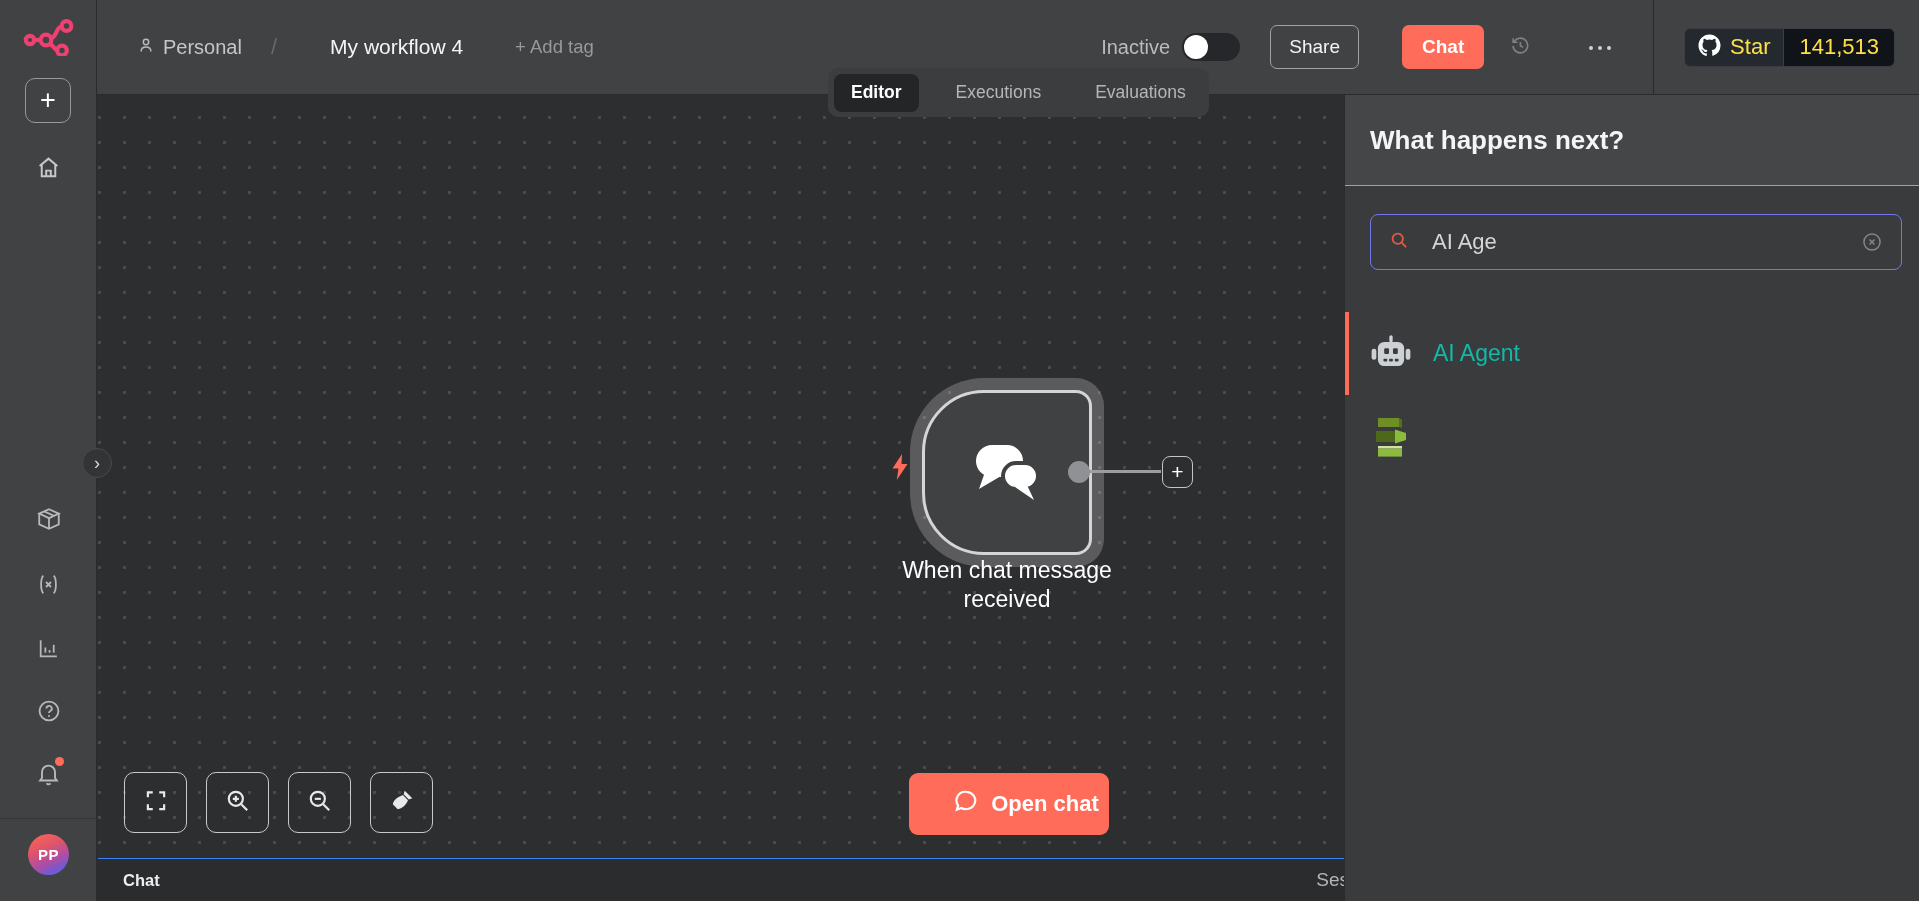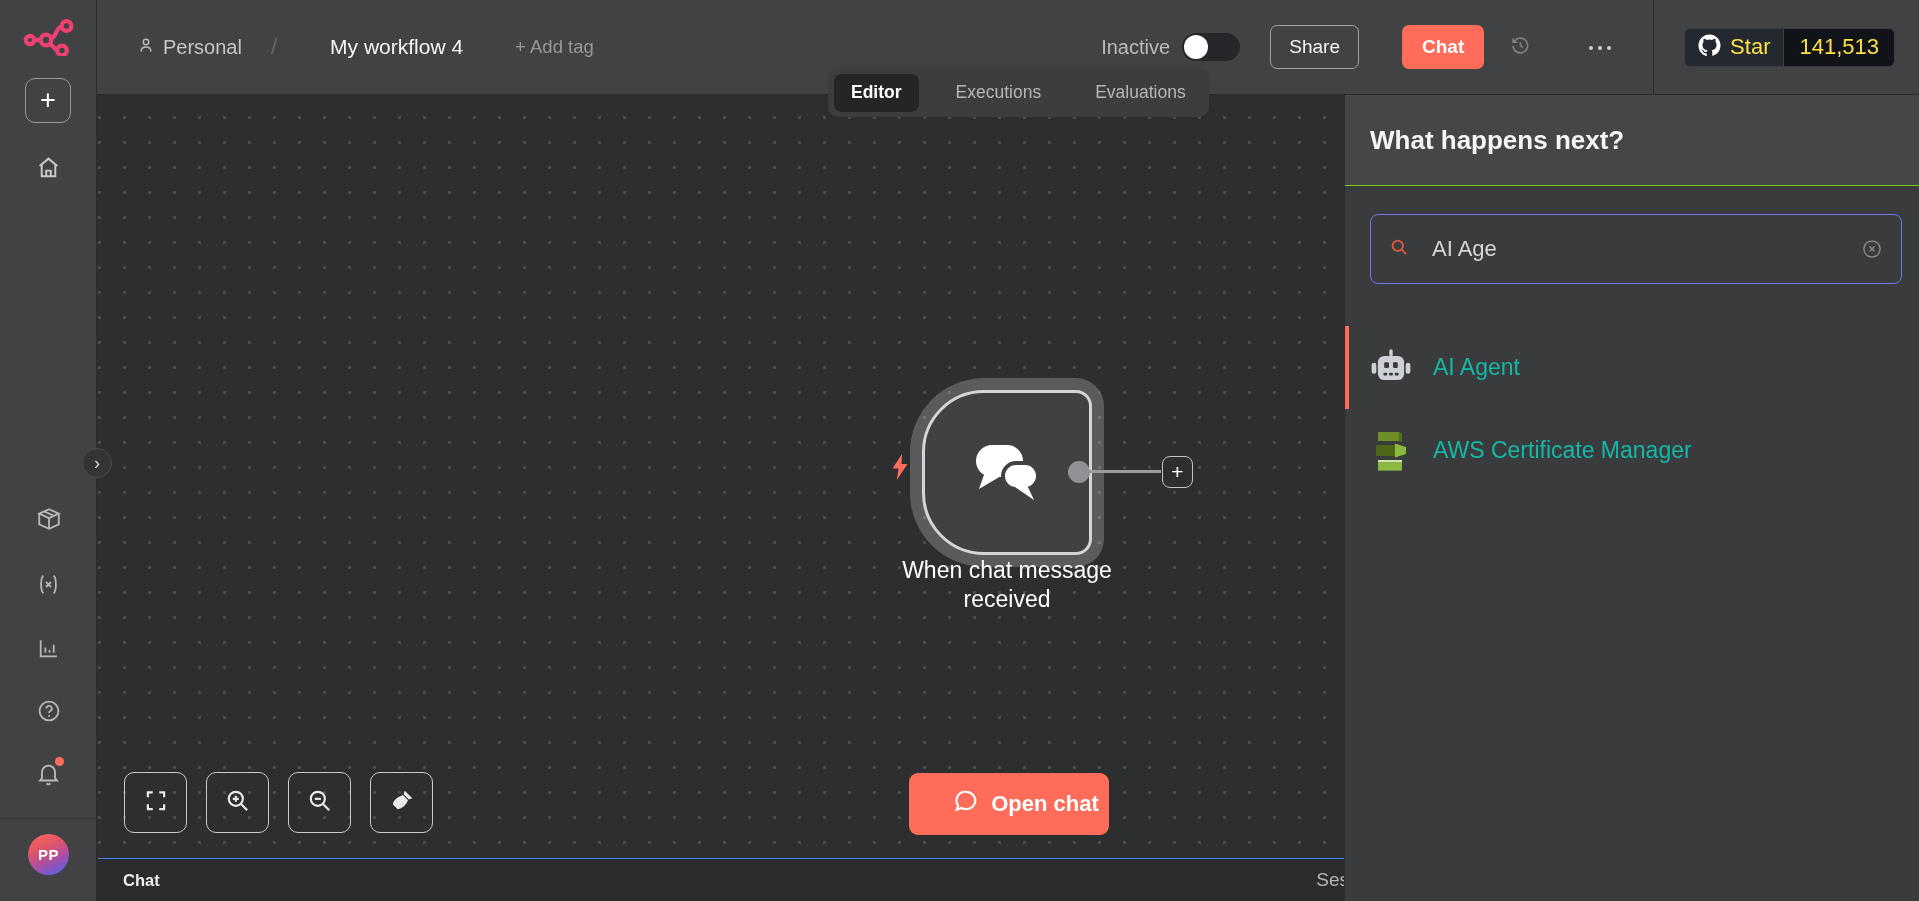--- a/index.html
+++ b/index.html
@@ -72,21 +72,21 @@
   .chatpanel{position:absolute;left:98px;top:858px;width:1246px;height:43px;background:#2b2c2e;border-top:1px solid #3b82f6;
              display:flex;align-items:center;z-index:2;box-sizing:border-box;overflow:hidden;}
   .chat-title{margin-left:25px;font-weight:700;font-size:16.5px;color:#eceded;}
   .chat-right{margin-left:auto;margin-right:-5px;font-size:19px;color:#b4b6b8;white-space:nowrap;}
 
   
   .rightpanel{position:absolute;left:1344px;top:95px;width:575px;bottom:0;background:#3a3b3d;z-index:3;
               border-left:1px solid #2a2b2d;box-sizing:border-box;}
   .rp-header{height:91px;background:#454648;border-bottom:1px solid #84cc16;display:flex;align-items:center;padding-left:25px;box-sizing:border-box;}
   .rp-title{font-size:26px;font-weight:700;color:#f4f5f6;}
-  .searchbox{margin:28px 17px 0 25px;height:70px;border:1px solid #7177e8;border-radius:8px;display:flex;align-items:center;
+  .searchbox{margin:28px 17px 0 25px;height:56px;border:1px solid #7177e8;border-radius:8px;display:flex;align-items:center;
              padding:0 18px;box-sizing:border-box;cursor:text;}
   .searchbox input{flex:1;background:transparent;border:none;outline:none;color:#d4d6d8;font-size:22px;margin-left:21px;font-family:inherit;min-width:0;}
   .clear-btn{display:flex;align-items:center;cursor:pointer;}
   .results{margin-top:42px;}
   .result-row{position:relative;height:83px;display:flex;align-items:center;padding-left:24px;cursor:pointer;box-sizing:border-box;}
   .result-row.hovered::before{content:"";position:absolute;left:0;top:0;bottom:0;width:4px;background:#ff6d5a;}
   .result-icon{width:44px;display:flex;justify-content:center;flex-shrink:0;}
   .result-label{margin-left:20px;font-size:23px;color:#14b8a6;}
 </style>
 </head>
@@ -369,18 +369,17 @@
         <span class="result-icon">
           <svg width="36" height="44" viewBox="0 0 36 44">
             <rect x="5" y="3" width="21" height="9" fill="#6f8f26"></rect>
             <polygon points="26,3 29,4.5 29,13 26,12" fill="#55701c"></polygon>
             <rect x="3" y="16" width="19" height="11" fill="#4e681a"></rect>
             <polygon points="22,14.5 33,18 33,25 22,28.5" fill="#8cba3e"></polygon>
             <rect x="5" y="31" width="24" height="2.6" fill="#cfe3a4"></rect>
             <rect x="5" y="33.6" width="24" height="8" fill="#8cba3e"></rect>
           </svg>
         </span>
-        <span class="result-label">AWS Certificate Manager</span>
       </div>
     </div>
   </div>
 
 </div>
 
 </body></html>

